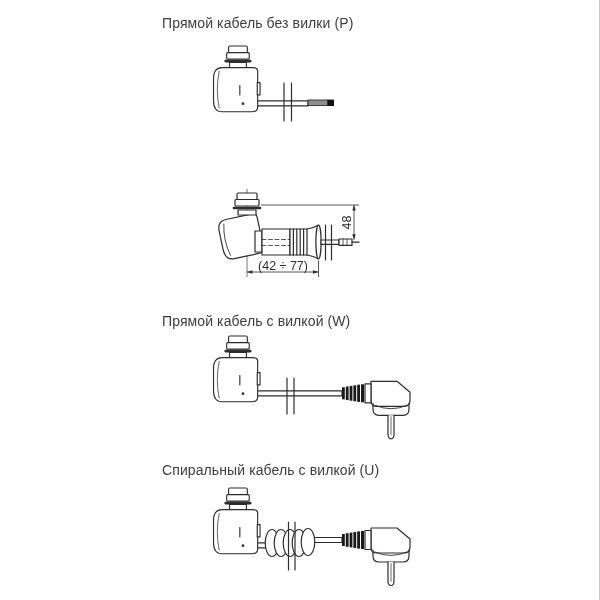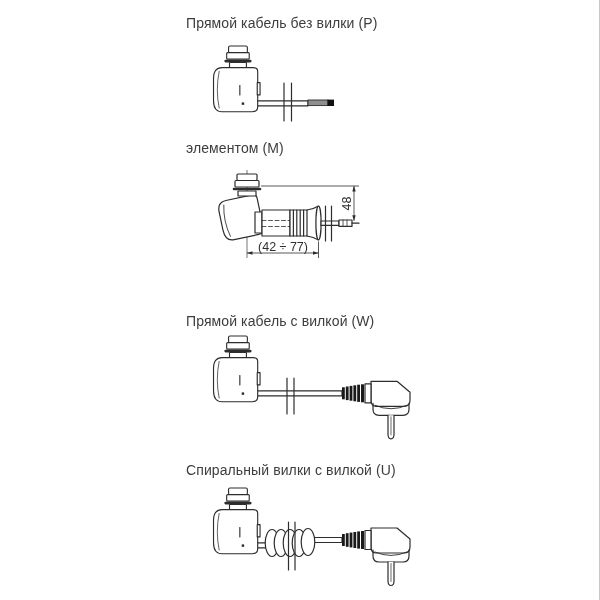--- a/index.html
+++ b/index.html
@@ -2,26 +2,26 @@
 <html><head>
 <meta charset="utf-8">
 <style>
   html,body{margin:0;padding:0;background:#fff;}
   #page{
     position:relative;width:600px;height:600px;background:#ffffff;overflow:hidden;
     font-family:"Liberation Sans",sans-serif;
   }
   .edge-line{position:absolute;top:0;right:0;width:1px;height:600px;background:#c9c9c9;}
   .title{
-    position:absolute;left:186px;color:#3d3d3d;font-size:14px;line-height:21px;
+    position:absolute;left:162px;color:#3d3d3d;font-size:14px;line-height:21px;
     letter-spacing:.1px;white-space:nowrap;
   }
   .t1{top:13px;} .t2{top:138px;} .t3{top:311px;} .t4{top:460px;}
   .drawing{position:absolute;}
-  .d1{left:200px;top:42px;} .d2{left:205px;top:166px;}
+  .d1{left:200px;top:42px;} .d2{left:205px;top:185px;}
   .d3{left:200px;top:332px;} .d4{left:200px;top:482px;}
   svg{display:block;overflow:visible;}
   .lineart{stroke:#2d2d2d;fill:#ffffff;stroke-width:1.2;stroke-linejoin:round;stroke-linecap:round;}
   .dim{stroke:#2d2d2d;stroke-width:0.8;fill:none;}
   .dimtext{fill:#2f2f2f;font-family:"Liberation Sans",sans-serif;font-size:12.5px;}
 </style>
 </head>
 <body>
 
 <div id="page">
@@ -72,21 +72,20 @@
         <g>
           <rect x="108" y="58" width="20" height="5.6" fill="#8f8f8f" stroke="#2d2d2d" stroke-width="0.9"></rect>
           <rect x="127.5" y="57.6" width="6.5" height="6.4" fill="#111111" stroke="none"></rect>
         </g>
       </svg>
     </div>
   </section>
 
   <section>
     <div class="title t2">
-      <span style="display:block">элементом (M)</span>
     </div>
     <div class="drawing d2">
       <svg width="185" height="100" viewBox="0 0 185 100">
         <line x1="42" y1="4" x2="42" y2="92" stroke="#3a3a3a" stroke-width="0.7"></line>
         <g class="lineart">
           <g transform="rotate(-12 42 28)">
             <path d="M20,30 H47 Q51,30 51,34 V64 Q51,70 45,70 H20 Q11,70 11,58 V40 Q11,30 20,30 Z"></path>
             <path d="M17,34 Q13,50 17,66" stroke-width="0.8" fill="none"></path>
           </g>
           <rect x="32" y="8" width="20" height="6.5" rx="1"></rect>
@@ -146,21 +145,21 @@
         <g class="lineart" stroke-width="1">
           <line x1="87" y1="46" x2="87" y2="82"></line>
           <line x1="94" y1="46" x2="94" y2="82"></line>
         </g>
         <use href="#plug-shape" transform="translate(166,61.3)"></use>
       </svg>
     </div>
   </section>
 
   <section>
-    <div class="title t4">Спиральный вилки с вилкой (U)</div>
+    <div class="title t4">Спиральный кабель с вилкой (U)</div>
     <div class="drawing d4">
       <svg width="235" height="112" viewBox="0 0 235 112">
         <rect class="lineart" x="57" y="60.8" width="12" height="5"></rect>
         <use href="#head-shape" transform="translate(6,6) scale(0.94)"></use>
         <rect class="lineart" x="110" y="55.5" width="32" height="5"></rect>
         <g class="lineart">
           <ellipse cx="72" cy="61" rx="6.8" ry="13.5"></ellipse>
           <ellipse cx="81" cy="61" rx="6.8" ry="13.5"></ellipse>
           <ellipse cx="90" cy="61" rx="6.8" ry="13.5"></ellipse>
           <ellipse cx="99" cy="61" rx="6.8" ry="13.5"></ellipse>

